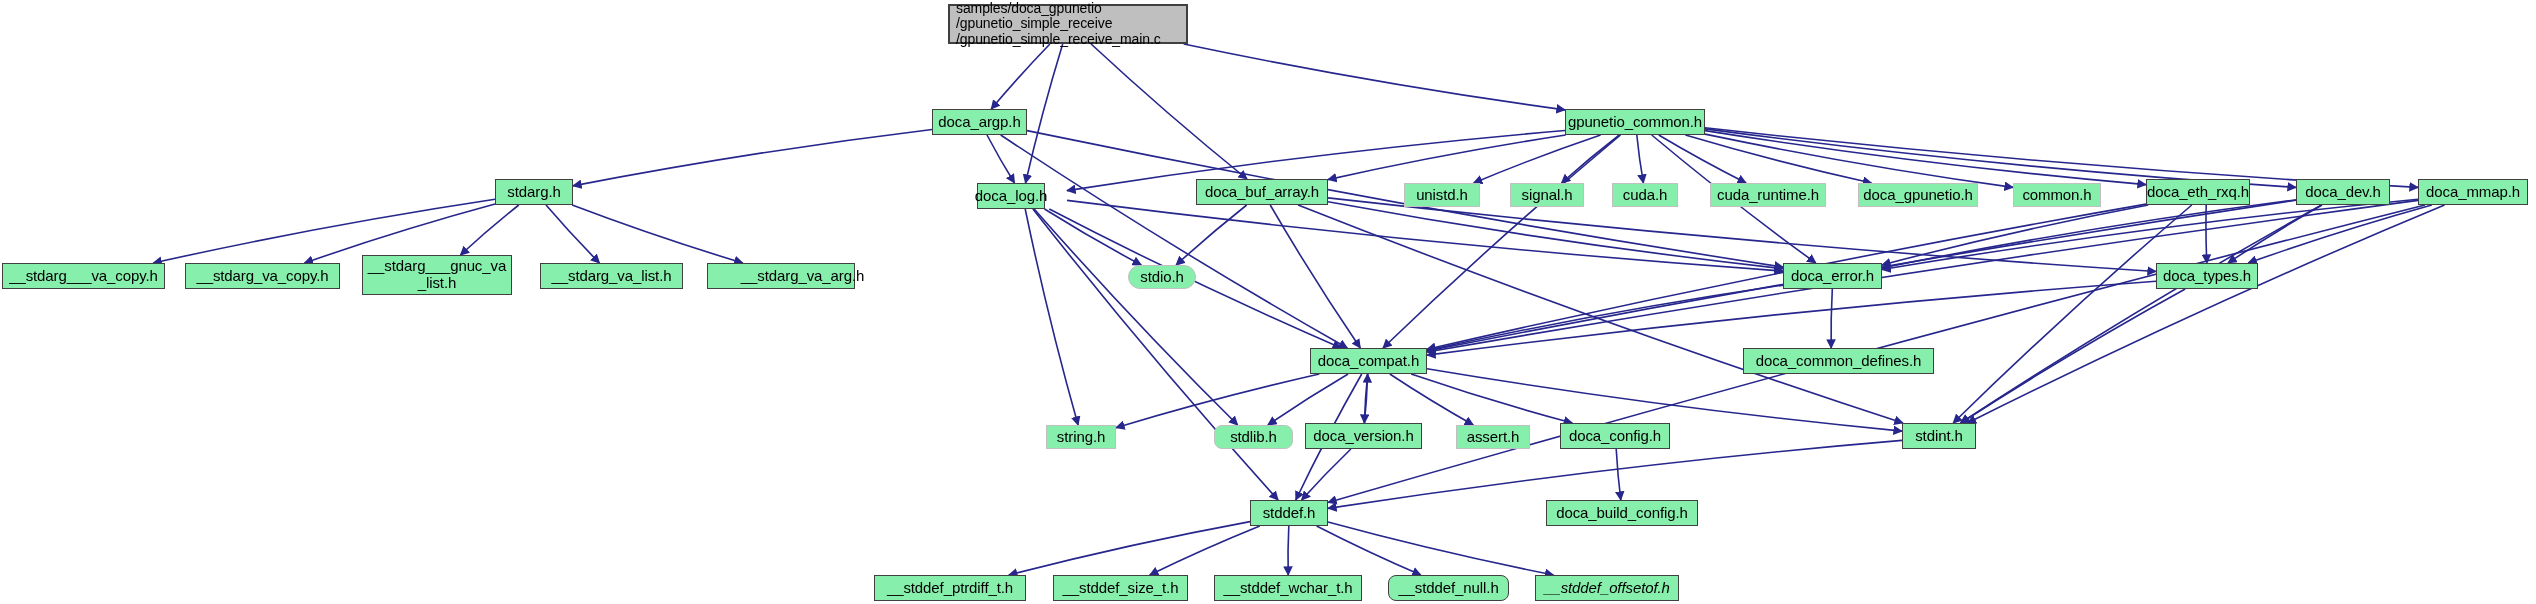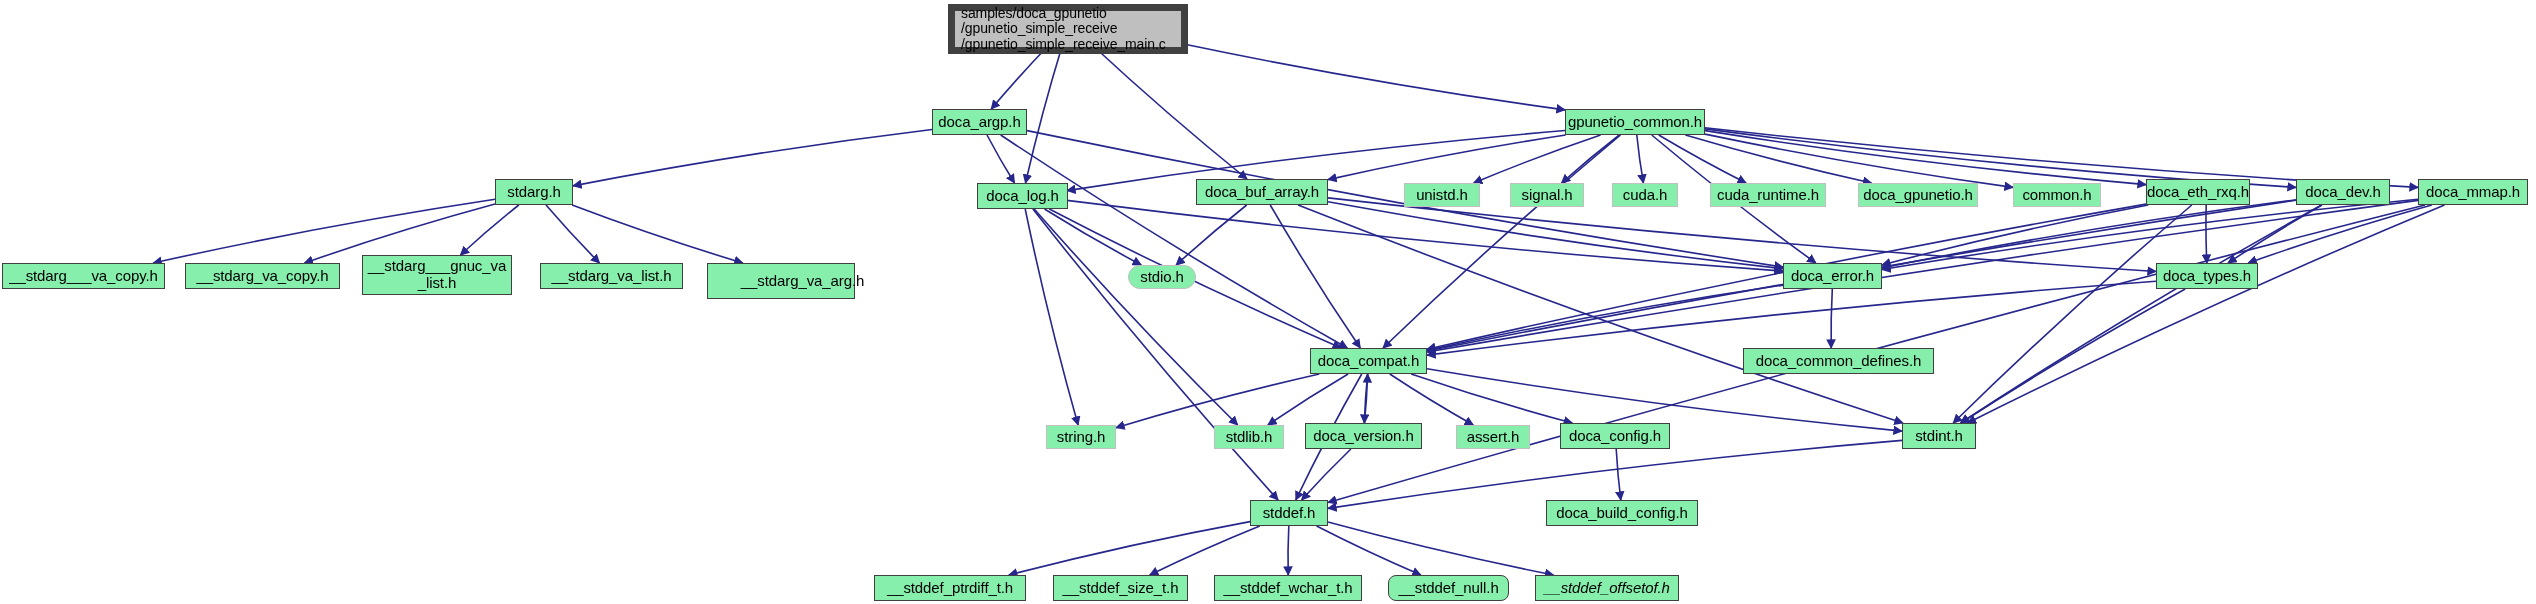--- a/index.html
+++ b/index.html
@@ -14,21 +14,21 @@
     background:#86efac;
     font-size:15px;
     line-height:1.12;
     color:#000;
     white-space:pre-line;
     padding:1px 5px;
     letter-spacing:-0.1px;
   }
   .node.light{border:1px solid #c0c0c0;}
   .node.dark{border:1px solid #404040;}
-  .node.root{background:#bfbfbf;border:7px solid #404040;text-align:left;justify-content:flex-start;padding:18px 6px;}
+  .node.root{background:#bfbfbf;border:2px solid #404040;text-align:left;justify-content:flex-start;padding:18px 6px;}
 </style>
 </head>
 <body>
 
 <div id="graph-wrap">
   <svg id="edges" xmlns="http://www.w3.org/2000/svg">
     <defs>
       <marker id="arrow" viewBox="0 0 10 10" refX="9" refY="5" markerWidth="6" markerHeight="6" orient="auto-start-reverse">
         <path d="M 0 0 L 10 5 L 0 10 z" fill="#26268c"></path>
       </marker>
@@ -106,44 +106,44 @@
         <path d="M 1328.0 522.1 Q 1439.8 552.5 1553.5 575.0" fill="none" stroke="#26268c" stroke-width="1.6" marker-end="url(#arrow)"></path>
       </g>
   </svg>
   <div id="node-layer">
       <div class="node root" style="left: 948px; top: 4px; width: 240px; height: 40px; font-size: 14px;">samples/doca_gpunetio
 /gpunetio_simple_receive
 /gpunetio_simple_receive_main.c</div>
       <div class="node dark" style="left: 932px; top: 109px; width: 95px; height: 26px;">doca_argp.h</div>
       <div class="node dark" style="left: 1565px; top: 109px; width: 140px; height: 26px;">gpunetio_common.h</div>
       <div class="node dark" style="left: 495px; top: 179px; width: 78px; height: 26px;">stdarg.h</div>
-      <div class="node dark" style="left: 977px; top: 183px; width: 91px; height: 26px;">doca_log.h</div>
+      <div class="node dark" style="left: 977px; top: 183px; width: 68px; height: 26px;">doca_log.h</div>
       <div class="node dark" style="left: 1196px; top: 179px; width: 132px; height: 26px;">doca_buf_array.h</div>
       <div class="node light" style="left: 1404px; top: 183px; width: 76px; height: 24px;">unistd.h</div>
       <div class="node light" style="left: 1510px; top: 183px; width: 74px; height: 24px;">signal.h</div>
       <div class="node light" style="left: 1612px; top: 183px; width: 66px; height: 24px;">cuda.h</div>
       <div class="node light" style="left: 1710px; top: 183px; width: 116px; height: 24px;">cuda_runtime.h</div>
       <div class="node light" style="left: 1858px; top: 183px; width: 120px; height: 24px;">doca_gpunetio.h</div>
       <div class="node light" style="left: 2013px; top: 183px; width: 88px; height: 24px;">common.h</div>
       <div class="node dark" style="left: 2146px; top: 179px; width: 104px; height: 26px;">doca_eth_rxq.h</div>
       <div class="node dark" style="left: 2296px; top: 179px; width: 94px; height: 26px;">doca_dev.h</div>
       <div class="node dark" style="left: 2418px; top: 179px; width: 110px; height: 26px;">doca_mmap.h</div>
       <div class="node dark" style="left: 2px; top: 263px; width: 163px; height: 26px;">__stdarg___va_copy.h</div>
       <div class="node dark" style="left: 185px; top: 263px; width: 155px; height: 26px;">__stdarg_va_copy.h</div>
       <div class="node dark" style="left: 362px; top: 255px; width: 150px; height: 40px;">__stdarg___gnuc_va
 _list.h</div>
       <div class="node dark" style="left: 540px; top: 263px; width: 143px; height: 26px;">__stdarg_va_list.h</div>
-      <div class="node dark" style="left: 707px; top: 263px; width: 148px; height: 36px; padding-left: 48px;">__stdarg_va_arg.h</div>
+      <div class="node dark" style="left: 707px; top: 263px; width: 148px; height: 26px; padding-left: 48px;">__stdarg_va_arg.h</div>
       <div class="node light" style="left: 1128px; top: 265px; width: 68px; height: 24px; border-radius: 12px;">stdio.h</div>
       <div class="node dark" style="left: 1783px; top: 263px; width: 99px; height: 26px;">doca_error.h</div>
       <div class="node dark" style="left: 2156px; top: 263px; width: 102px; height: 26px;">doca_types.h</div>
       <div class="node dark" style="left: 1310px; top: 348px; width: 117px; height: 26px;">doca_compat.h</div>
       <div class="node dark" style="left: 1743px; top: 348px; width: 191px; height: 26px;">doca_common_defines.h</div>
       <div class="node light" style="left: 1046px; top: 425px; width: 70px; height: 24px;">string.h</div>
-      <div class="node light" style="left: 1214px; top: 425px; width: 70px; height: 24px;">stdlib.h</div>
+      <div class="node light" style="left: 1214px; top: 425px; width: 79px; height: 24px; border-radius: 8px;">stdlib.h</div>
       <div class="node dark" style="left: 1305px; top: 423px; width: 117px; height: 26px;">doca_version.h</div>
       <div class="node light" style="left: 1456px; top: 425px; width: 74px; height: 24px;">assert.h</div>
       <div class="node dark" style="left: 1560px; top: 423px; width: 110px; height: 26px;">doca_config.h</div>
       <div class="node dark" style="left: 1902px; top: 423px; width: 74px; height: 26px;">stdint.h</div>
       <div class="node dark" style="left: 1250px; top: 500px; width: 78px; height: 26px;">stddef.h</div>
       <div class="node dark" style="left: 1546px; top: 500px; width: 152px; height: 26px;">doca_build_config.h</div>
       <div class="node dark" style="left: 874px; top: 575px; width: 152px; height: 26px;">__stddef_ptrdiff_t.h</div>
       <div class="node dark" style="left: 1053px; top: 575px; width: 135px; height: 26px;">__stddef_size_t.h</div>
       <div class="node dark" style="left: 1214px; top: 575px; width: 148px; height: 26px;">__stddef_wchar_t.h</div>
       <div class="node dark" style="left: 1388px; top: 575px; width: 121px; height: 26px; border-radius: 8px;">__stddef_null.h</div>

